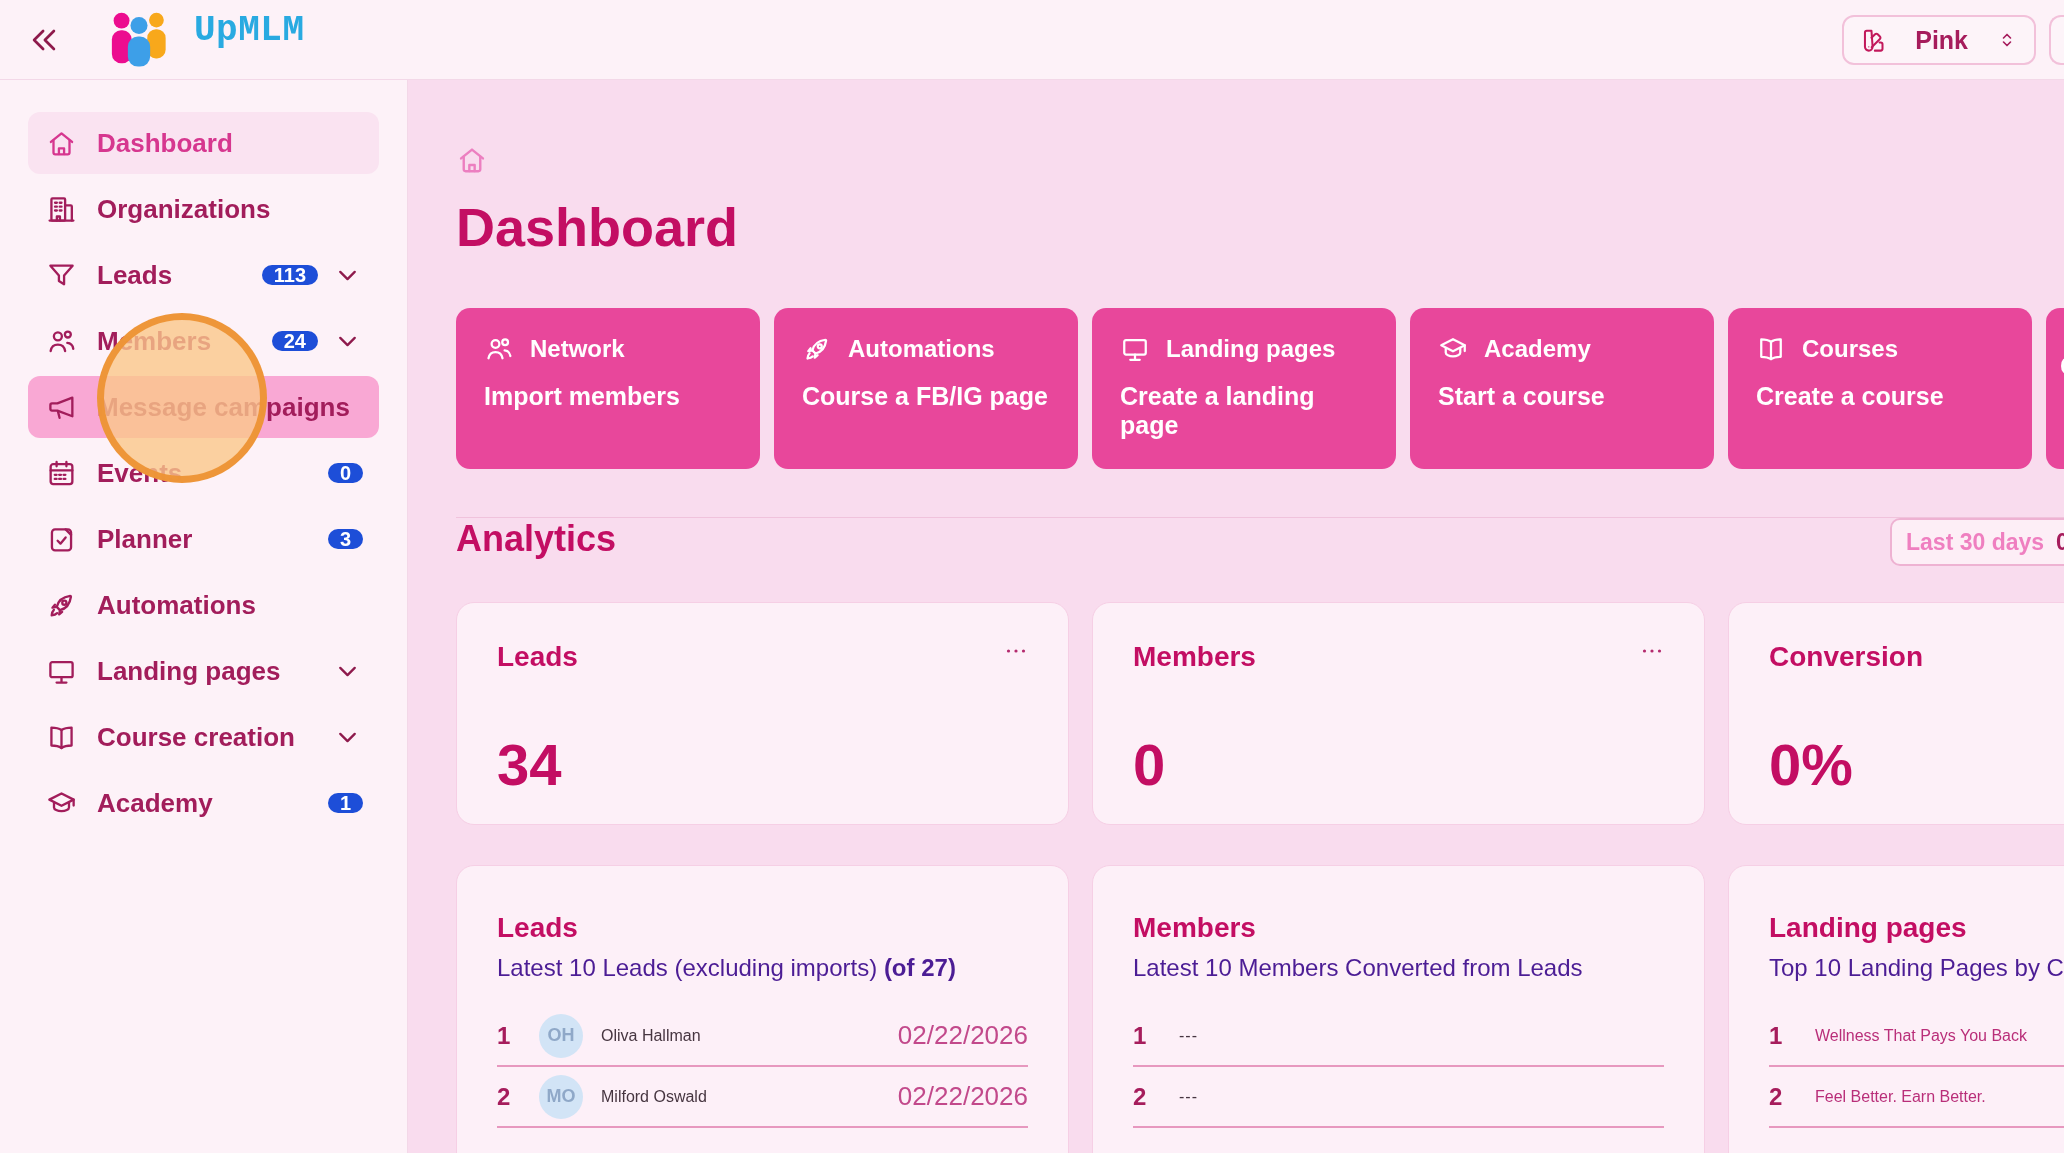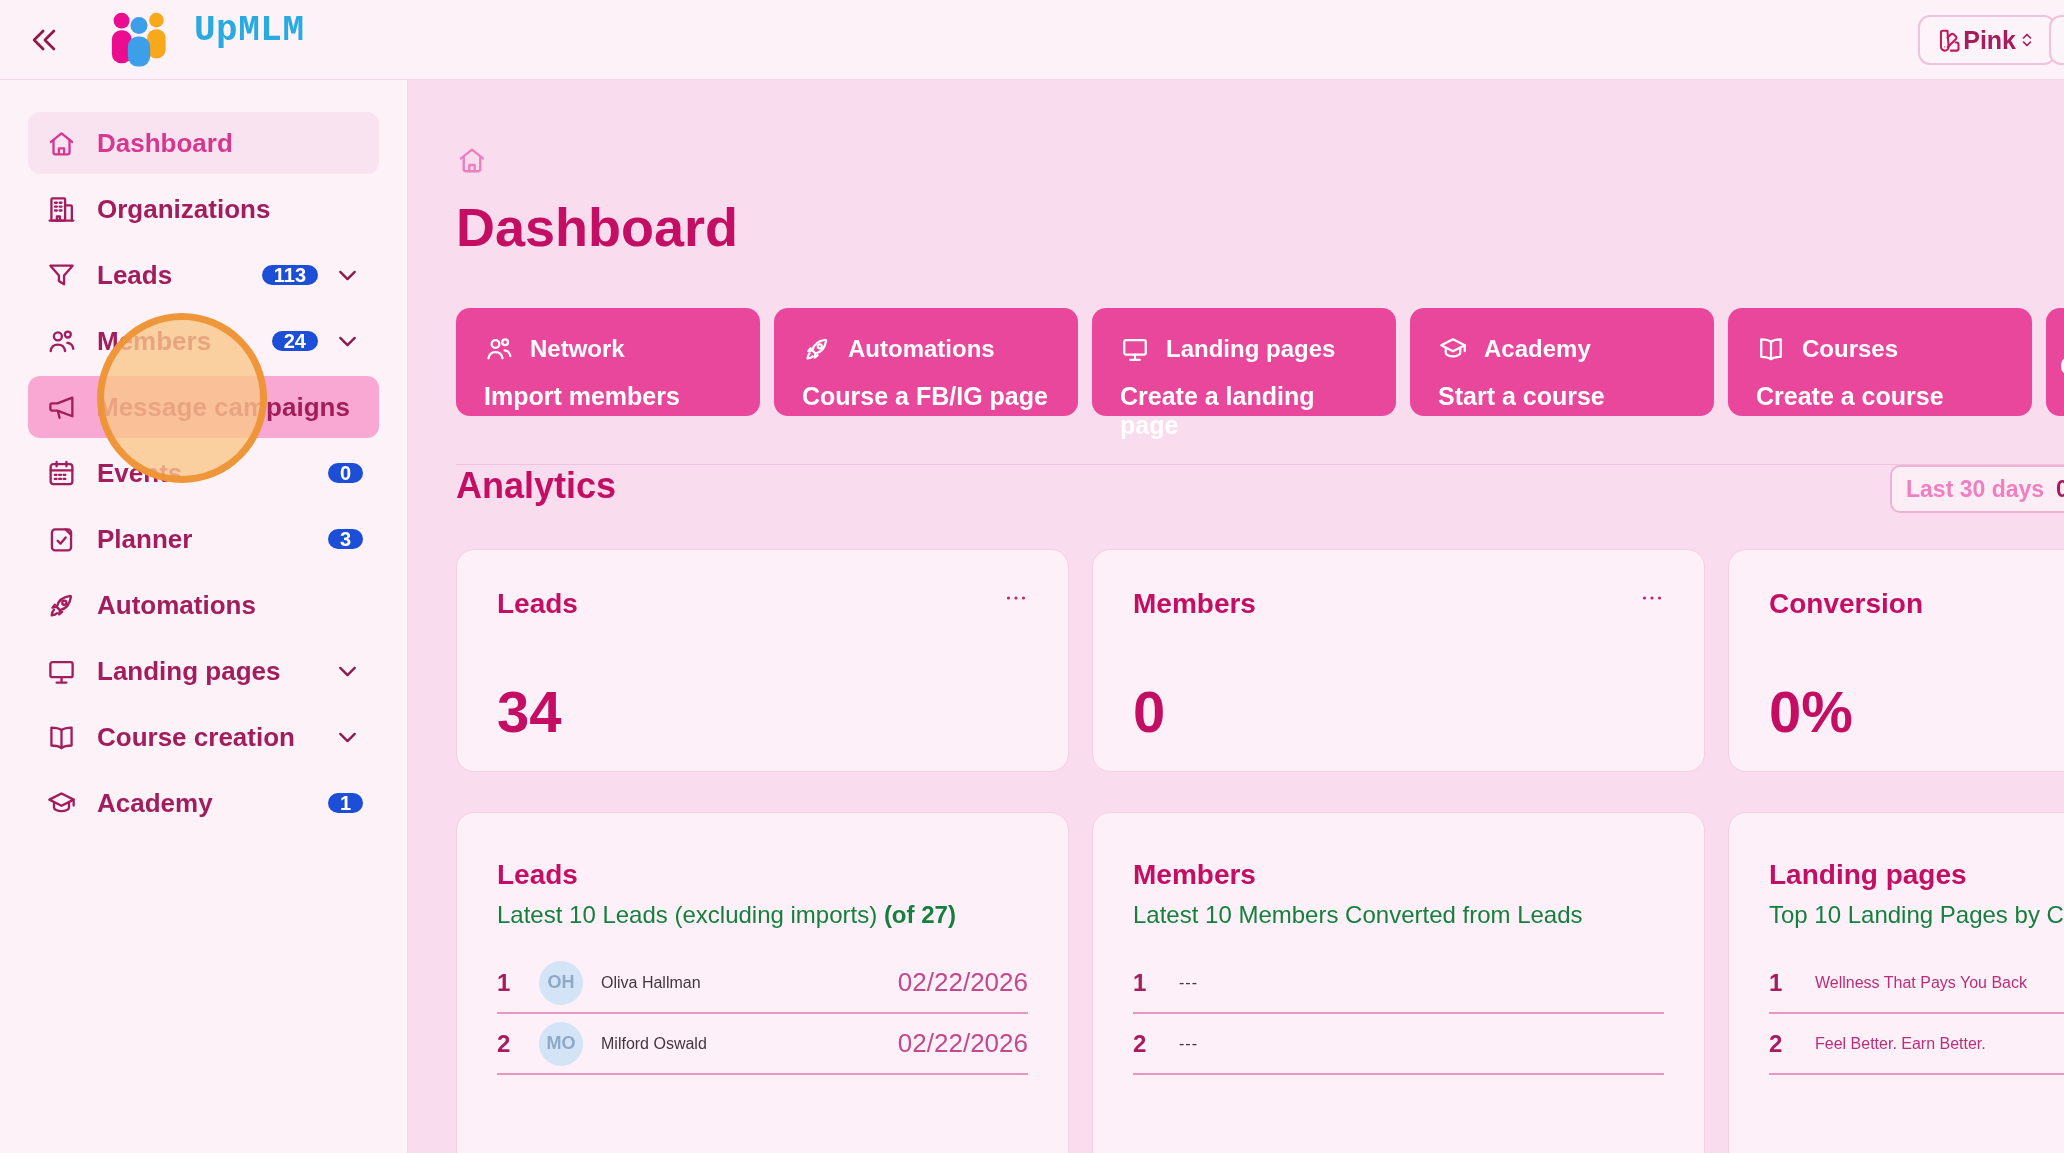--- a/index.html
+++ b/index.html
@@ -18,23 +18,23 @@
   }
   .collapse-btn {
     position:absolute; left:26px; top:22px; width:36px; height:36px;
     color:#8e1a4c; cursor:pointer;
   }
   .logo { position:absolute; left:108px; top:10px; display:flex; align-items:flex-start; gap:24px;font-family:Liberation Mono, monospace; }
   .logo-mark { width:62px; height:58px; }
   .logo-text { font-size:36px; font-weight:800; color:#29aae1; letter-spacing:.5px; }
 
   .theme-pill {
-    position:absolute; right:8px; top:15px; height:50px;
+    position:absolute; right:28px; top:15px; height:50px;
     border:2px solid #f2c1da; border-radius:12px; background:#fdf4f9;
-    display:flex; align-items:center; gap:0; padding:0 16px; cursor:pointer;
+    display:flex; align-items:center; gap:28px; padding:0 16px; cursor:pointer;
   }
   .theme-pill .swatch { width:27px; height:27px; color:#c2185b; }
   .theme-label { font-size:25px; font-weight:700; color:#a61c5c; }
   .theme-pill .updown { width:22px; height:22px; color:#a61c5c; }
   .partial-pill {
     position:absolute; left:2049px; top:15px; width:40px; height:50px;
     border:2px solid #f2c1da; border-right:none; border-radius:12px 0 0 12px;
     background:#fdf4f9;
   }
 
@@ -63,21 +63,21 @@
   
   .main {
     position:absolute; top:80px; left:408px; width:1656px; bottom:0;
     background:#f9dcee; overflow:hidden; padding-left:48px;
   }
   .breadcrumb-home { width:32px; height:32px; color:#ec7fc0; margin-top:64px; cursor:pointer; }
   .page-title { margin-top:20px; font-size:54px; font-weight:800; color:#c30e63; }
 
   .quick-actions { margin-top:50px; display:flex; gap:14px; width:1920px; }
   .qa-card {
-    width:304px; height:108px; background:#e8479b; border-radius:14px;
+    width:304px; height:161px; background:#e8479b; border-radius:14px;
     color:#fff; padding:26px 20px 0 28px; cursor:pointer; flex:0 0 304px;
   }
   .qa-title-row { display:flex; align-items:center; gap:16px; }
   .qa-title-row .icon { width:30px; height:30px; color:#fff; }
   .qa-title { font-size:24px; font-weight:700; }
   .qa-subtitle { margin-top:18px; font-size:25px; font-weight:600; }
   .qa-card.partial { padding-left:14px; }
 
   .section-divider { margin-top:48px; width:1608px; border-top:1px solid #f0c3dc; }
 
@@ -99,21 +99,21 @@
   .stat-title { font-size:28px; font-weight:700; color:#c30e63; }
   .stat-menu { position:absolute; right:34px; top:36px; width:36px; height:24px; color:#b42a6e; cursor:pointer; }
   .stat-value { position:absolute; left:40px; bottom:26px; font-size:58px; font-weight:700; color:#c30e63; }
 
   .lists-row { margin-top:40px; display:flex; gap:23px; width:1920px; }
   .list-card {
     width:613px; height:430px; flex:0 0 613px;
     background:#fdf0f8; border:1px solid #f6cfe5; border-radius:18px; padding:46px 40px 0 40px;
   }
   .list-title { font-size:28px; font-weight:700; color:#c30e63; }
-  .list-subtitle { margin-top:10px; font-size:24px; color:#15803d; }
+  .list-subtitle { margin-top:10px; font-size:24px; color:#4c1d95; }
   .list-subtitle b { font-weight:700; }
   .list-rows { margin-top:24px; }
   .list-row {
     display:flex; align-items:center; height:61px;
     border-bottom:2px solid #e798bf; cursor:pointer;
   }
   .row-index { width:34px; font-size:24px; font-weight:700; color:#a61c5c; }
   .row-avatar {
     width:44px; height:44px; border-radius:50%; background:#d2e4f6; color:#8fa8c8;
     font-size:18px; font-weight:700; display:flex; align-items:center; justify-content:center;

